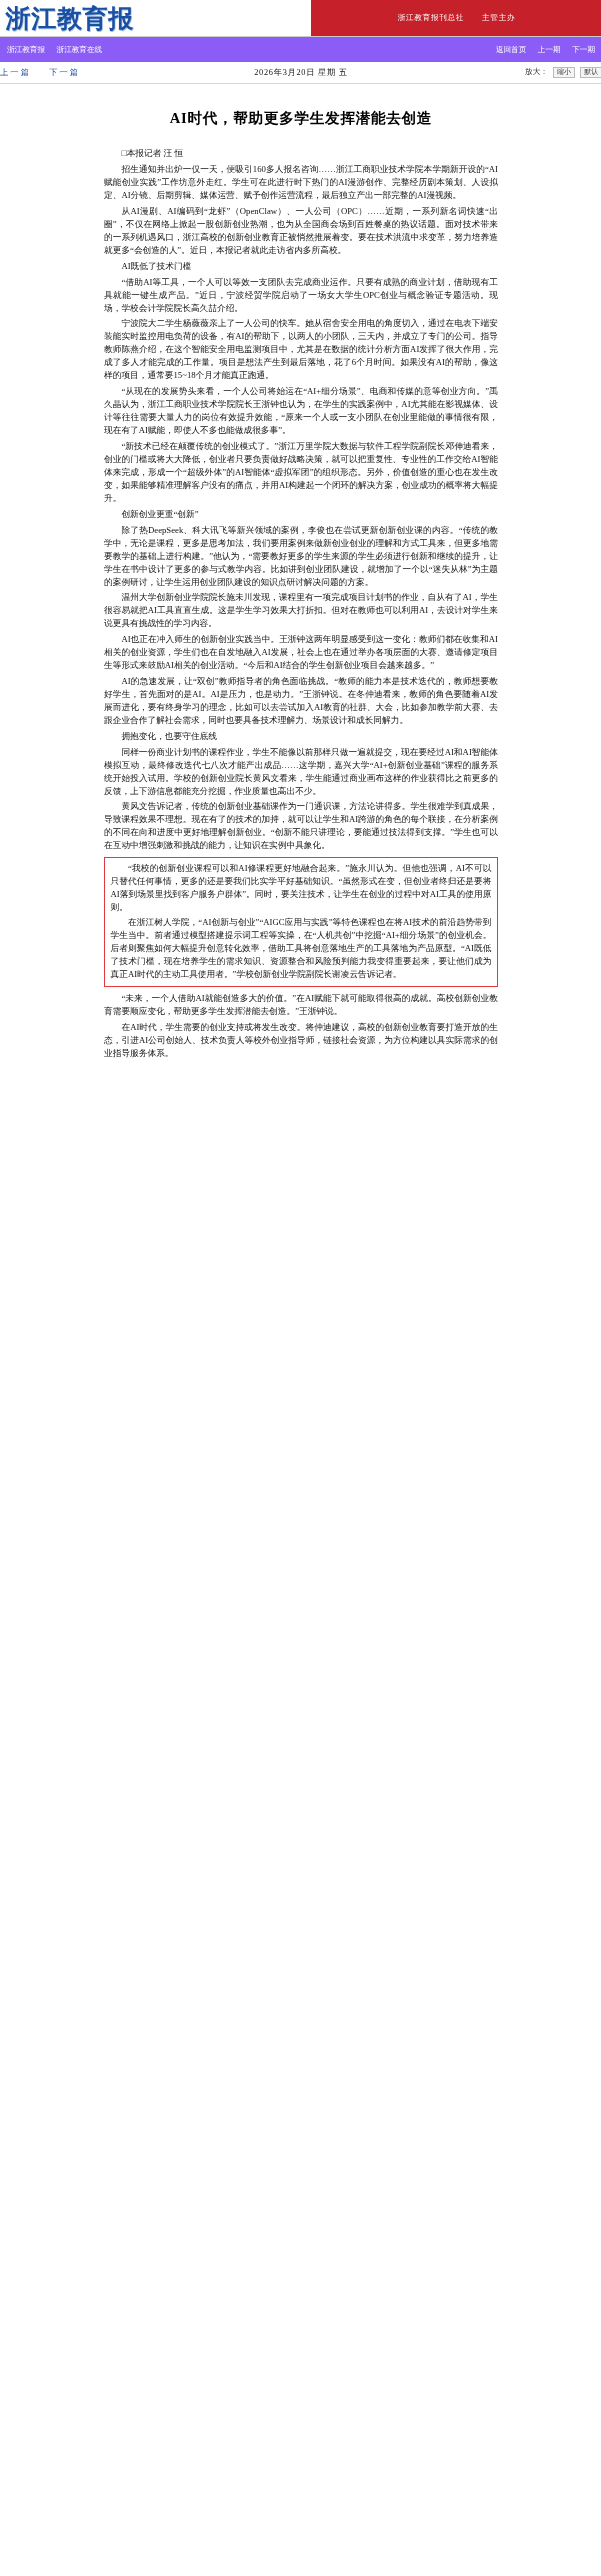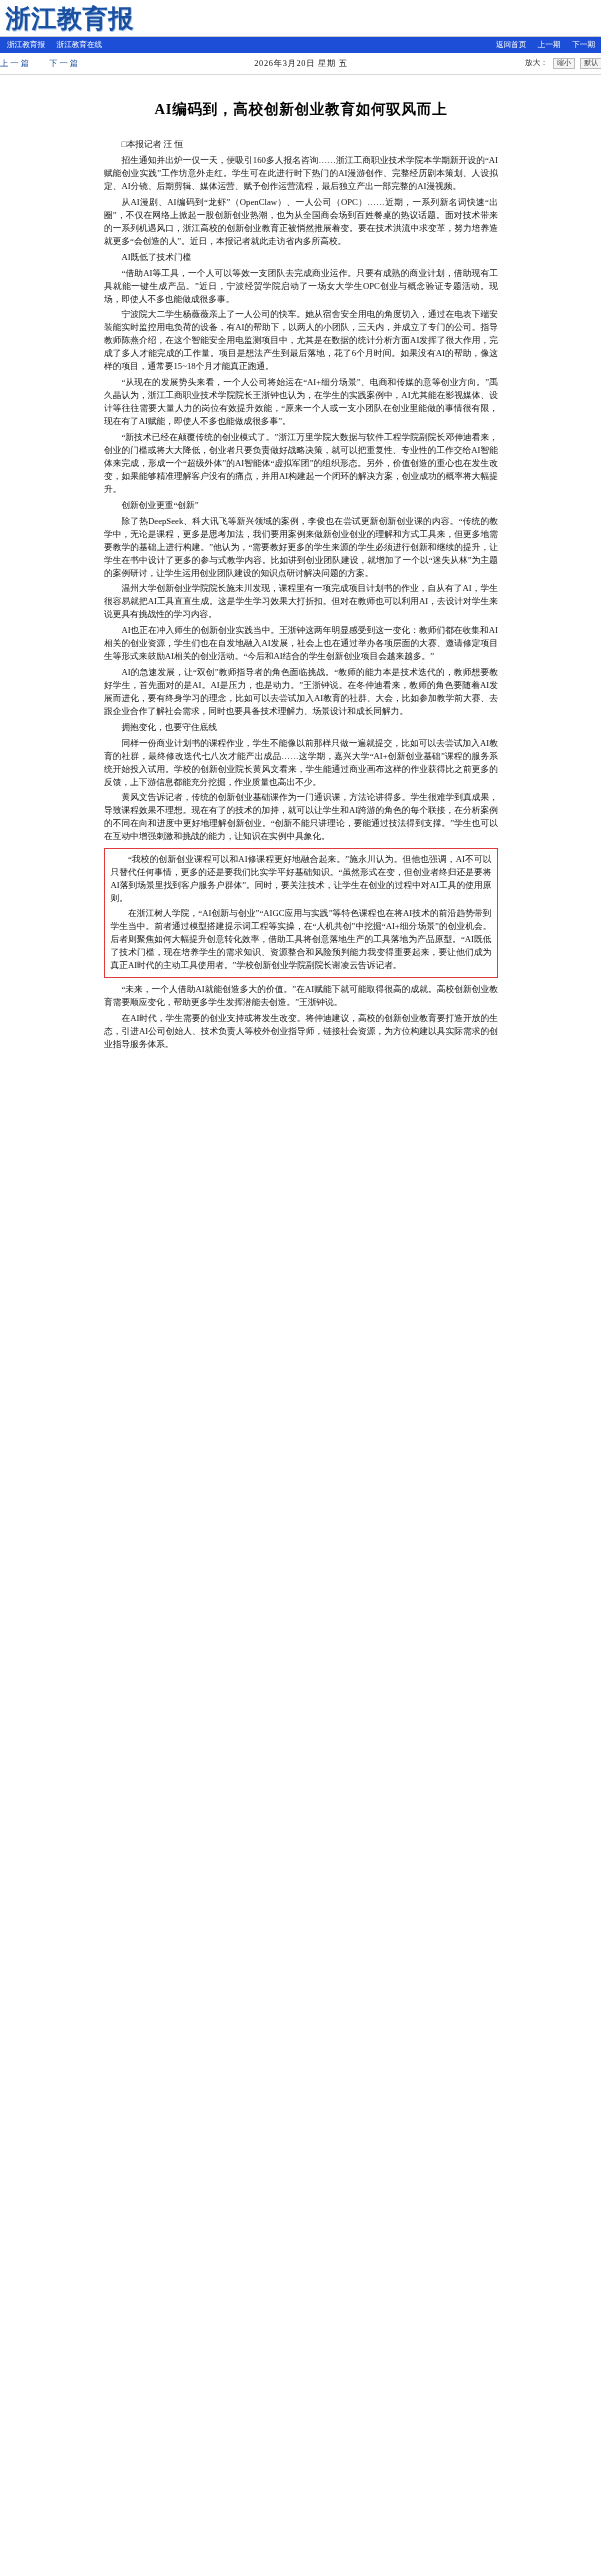--- a/index.html
+++ b/index.html
@@ -53,22 +53,22 @@
     gap: 18px;
   }
   .masthead-right span {
     color: #ffffff;
     font-size: 7.6px;
     letter-spacing: 0.7px;
   }
 
   
   .navbar {
-    background: #1d4ed8;
-    height: 16px;
+    background: #8b5cf6;
+    height: 25px;
     display: flex;
     align-items: center;
     justify-content: space-between;
     padding: 0 7px;
     color: #fff;
     font-size: 7.6px;
   }
   .navbar .nav-left span {
     margin-right: 9.7px;
   }
@@ -152,20 +152,24 @@
     margin-bottom: 2.1px;
   }
 </style>
 </head>
 <body>
 
 <div class="page">
 
   <div class="masthead">
     <div class="masthead-title">浙江教育报</div>
+    <div class="masthead-right">
+      <span>浙江教育报刊总社</span>
+      <span>主管主办</span>
+    </div>
   </div>
 
   <div class="navbar">
     <div class="nav-left">
       <span>浙江教育报</span>
       <span>浙江教育在线</span>
     </div>
     <div class="nav-right">
       <span>返回首页</span>
       <span>上一期</span>
@@ -180,38 +184,38 @@
     </div>
     <div class="tb-center">2026年3月20日 星期 五</div>
     <div class="tb-right">
       <span>放大：</span>
       <span class="fs-btn">缩小</span>
       <span class="fs-btn">默认</span>
     </div>
   </div>
 
   <div class="article">
-    <h1 class="headline">AI编码到，高校创新创业教育如何驭风而上</h1>
+    <h1 class="headline">AI时代，帮助更多学生发挥潜能去创造</h1>
 
     <p class="para byline">□本报记者 汪 恒</p>
 
     <p class="para">招生通知并出炉一仅一天，便吸引160多人报名咨询……浙江工商职业技术学院本学期新开设的“AI赋能创业实践”工作坊意外走红。学生可在此进行时下热门的AI漫游创作、完整经历剧本策划、人设拟定、AI分镜、后期剪辑、媒体运营、赋予创作运营流程，最后独立产出一部完整的AI漫视频。</p>
     <p class="para">从AI漫剧、AI编码到“龙虾”（OpenClaw）、一人公司（OPC）……近期，一系列新名词快速“出圈”，不仅在网络上掀起一股创新创业热潮，也为从全国商会场到百姓餐桌的热议话题。面对技术带来的一系列机遇风口，浙江高校的创新创业教育正被悄然推展着变。要在技术洪流中求变革，努力培养造就更多“会创造的人”。近日，本报记者就此走访省内多所高校。</p>
     <p class="para">AI既低了技术门槛</p>
-    <p class="para">“借助AI等工具，一个人可以等效一支团队去完成商业运作。只要有成熟的商业计划，借助现有工具就能一键生成产品。”近日，宁波经贸学院启动了一场女大学生OPC创业与概念验证专题活动。现场，即使人不多也能做成很多事。</p>
+    <p class="para">“借助AI等工具，一个人可以等效一支团队去完成商业运作。只要有成熟的商业计划，借助现有工具就能一键生成产品。”近日，宁波经贸学院启动了一场女大学生OPC创业与概念验证专题活动。现场，学校会计学院院长高久喆介绍。</p>
     <p class="para">宁波院大二学生杨薇薇亲上了一人公司的快车。她从宿舍安全用电的角度切入，通过在电表下端安装能实时监控用电负荷的设备，有AI的帮助下，以两人的小团队，三天内，并成立了专门的公司。指导教师陈燕介绍，在这个智能安全用电监测项目中，尤其是在数据的统计分析方面AI发挥了很大作用，完成了多人才能完成的工作量。项目是想法产生到最后落地，花了6个月时间。如果没有AI的帮助，像这样的项目，通常要15~18个月才能真正跑通。</p>
     <p class="para">“从现在的发展势头来看，一个人公司将始运在“AI+细分场景”、电商和传媒的意等创业方向。”禹久晶认为，浙江工商职业技术学院院长王浙钟也认为，在学生的实践案例中，AI尤其能在影视媒体、设计等往往需要大量人力的岗位有效提升效能，“原来一个人或一支小团队在创业里能做的事情很有限，现在有了AI赋能，即使人不多也能做成很多事”。</p>
     <p class="para">“新技术已经在颠覆传统的创业模式了。”浙江万里学院大数据与软件工程学院副院长邓伸迪看来，创业的门槛或将大大降低，创业者只要负责做好战略决策，就可以把重复性、专业性的工作交给AI智能体来完成，形成一个“超级外体”的AI智能体“虚拟军团”的组织形态。另外，价值创造的重心也在发生改变，如果能够精准理解客户没有的痛点，并用AI构建起一个闭环的解决方案，创业成功的概率将大幅提升。</p>
     <p class="para">创新创业更重“创新”</p>
     <p class="para">除了热DeepSeek、科大讯飞等新兴领域的案例，李俊也在尝试更新创新创业课的内容。“传统的教学中，无论是课程，更多是思考加法，我们要用案例来做新创业创业的理解和方式工具来，但更多地需要教学的基础上进行构建。”他认为，“需要教好更多的学生来源的学生必须进行创新和继续的提升，让学生在书中设计了更多的参与式教学内容。比如讲到创业团队建设，就增加了一个以“迷失从林”为主题的案例研讨，让学生运用创业团队建设的知识点研讨解决问题的方案。</p>
     <p class="para">温州大学创新创业学院院长施未川发现，课程里有一项完成项目计划书的作业，自从有了AI，学生很容易就把AI工具直直生成。这是学生学习效果大打折扣。但对在教师也可以利用AI，去设计对学生来说更具有挑战性的学习内容。</p>
     <p class="para">AI也正在冲入师生的创新创业实践当中。王浙钟这两年明显感受到这一变化：教师们都在收集和AI相关的创业资源，学生们也在自发地融入AI发展，社会上也在通过举办各项层面的大赛、邀请修定项目生等形式来鼓励AI相关的创业活动。“今后和AI结合的学生创新创业项目会越来越多。”</p>
     <p class="para">AI的急速发展，让“双创”教师指导者的角色面临挑战。“教师的能力本是技术迭代的，教师想要教好学生，首先面对的是AI。AI是压力，也是动力。”王浙钟说。在冬仲迪看来，教师的角色要随着AI发展而进化，要有终身学习的理念，比如可以去尝试加入AI教育的社群、大会，比如参加教学前大赛、去跟企业合作了解社会需求，同时也要具备技术理解力、场景设计和成长同解力。</p>
     <p class="para">拥抱变化，也要守住底线</p>
-    <p class="para">同样一份商业计划书的课程作业，学生不能像以前那样只做一遍就提交，比如可以去尝试加入AI教育的社群，最终修改迭代七八次才能产出成品……这学期，嘉兴大学“AI+创新创业基础”课程的服务系统开始投入试用。学校的创新创业院长黄风文看来，学生能通过商业画布这样的作业获得比之前更多的反馈，上下游信息都能充分挖掘，作业质量也高出不少。</p>
+    <p class="para">同样一份商业计划书的课程作业，学生不能像以前那样只做一遍就提交，现在要经过AI和AI智能体模拟互动，最终修改迭代七八次才能产出成品……这学期，嘉兴大学“AI+创新创业基础”课程的服务系统开始投入试用。学校的创新创业院长黄风文看来，学生能通过商业画布这样的作业获得比之前更多的反馈，上下游信息都能充分挖掘，作业质量也高出不少。</p>
     <p class="para">黄风文告诉记者，传统的创新创业基础课作为一门通识课，方法论讲得多。学生很难学到真成果，导致课程效果不理想。现在有了的技术的加持，就可以让学生和AI跨游的角色的每个联接，在分析案例的不同在向和进度中更好地理解创新创业。“创新不能只讲理论，要能通过技法得到支撑。”学生也可以在互动中增强刺激和挑战的能力，让知识在实例中具象化。</p>
 
     <div class="highlight-box">
       <p class="para">“我校的创新创业课程可以和AI修课程更好地融合起来。”施永川认为。但他也强调，AI不可以只替代任何事情，更多的还是要我们比实学平好基础知识。“虽然形式在变，但创业者终归还是要将AI落到场景里找到客户服务户群体”。同时，要关注技术，让学生在创业的过程中对AI工具的使用原则。</p>
       <p class="para">在浙江树人学院，“AI创新与创业”“AIGC应用与实践”等特色课程也在将AI技术的前沿趋势带到学生当中。前者通过模型搭建提示词工程等实操，在“人机共创”中挖掘“AI+细分场景”的创业机会。后者则聚焦如何大幅提升创意转化效率，借助工具将创意落地生产的工具落地为产品原型。“AI既低了技术门槛，现在培养学生的需求知识、资源整合和风险预判能力我变得重要起来，要让他们成为真正AI时代的主动工具使用者。”学校创新创业学院副院长谢凌云告诉记者。</p>
     </div>
 
     <p class="para">“未来，一个人借助AI就能创造多大的价值。”在AI赋能下就可能取得很高的成就。高校创新创业教育需要顺应变化，帮助更多学生发挥潜能去创造。”王浙钟说。</p>
     <p class="para">在AI时代，学生需要的创业支持或将发生改变。将仲迪建议，高校的创新创业教育要打造开放的生态，引进AI公司创始人、技术负责人等校外创业指导师，链接社会资源，为方位构建以具实际需求的创业指导服务体系。</p>
   </div>

